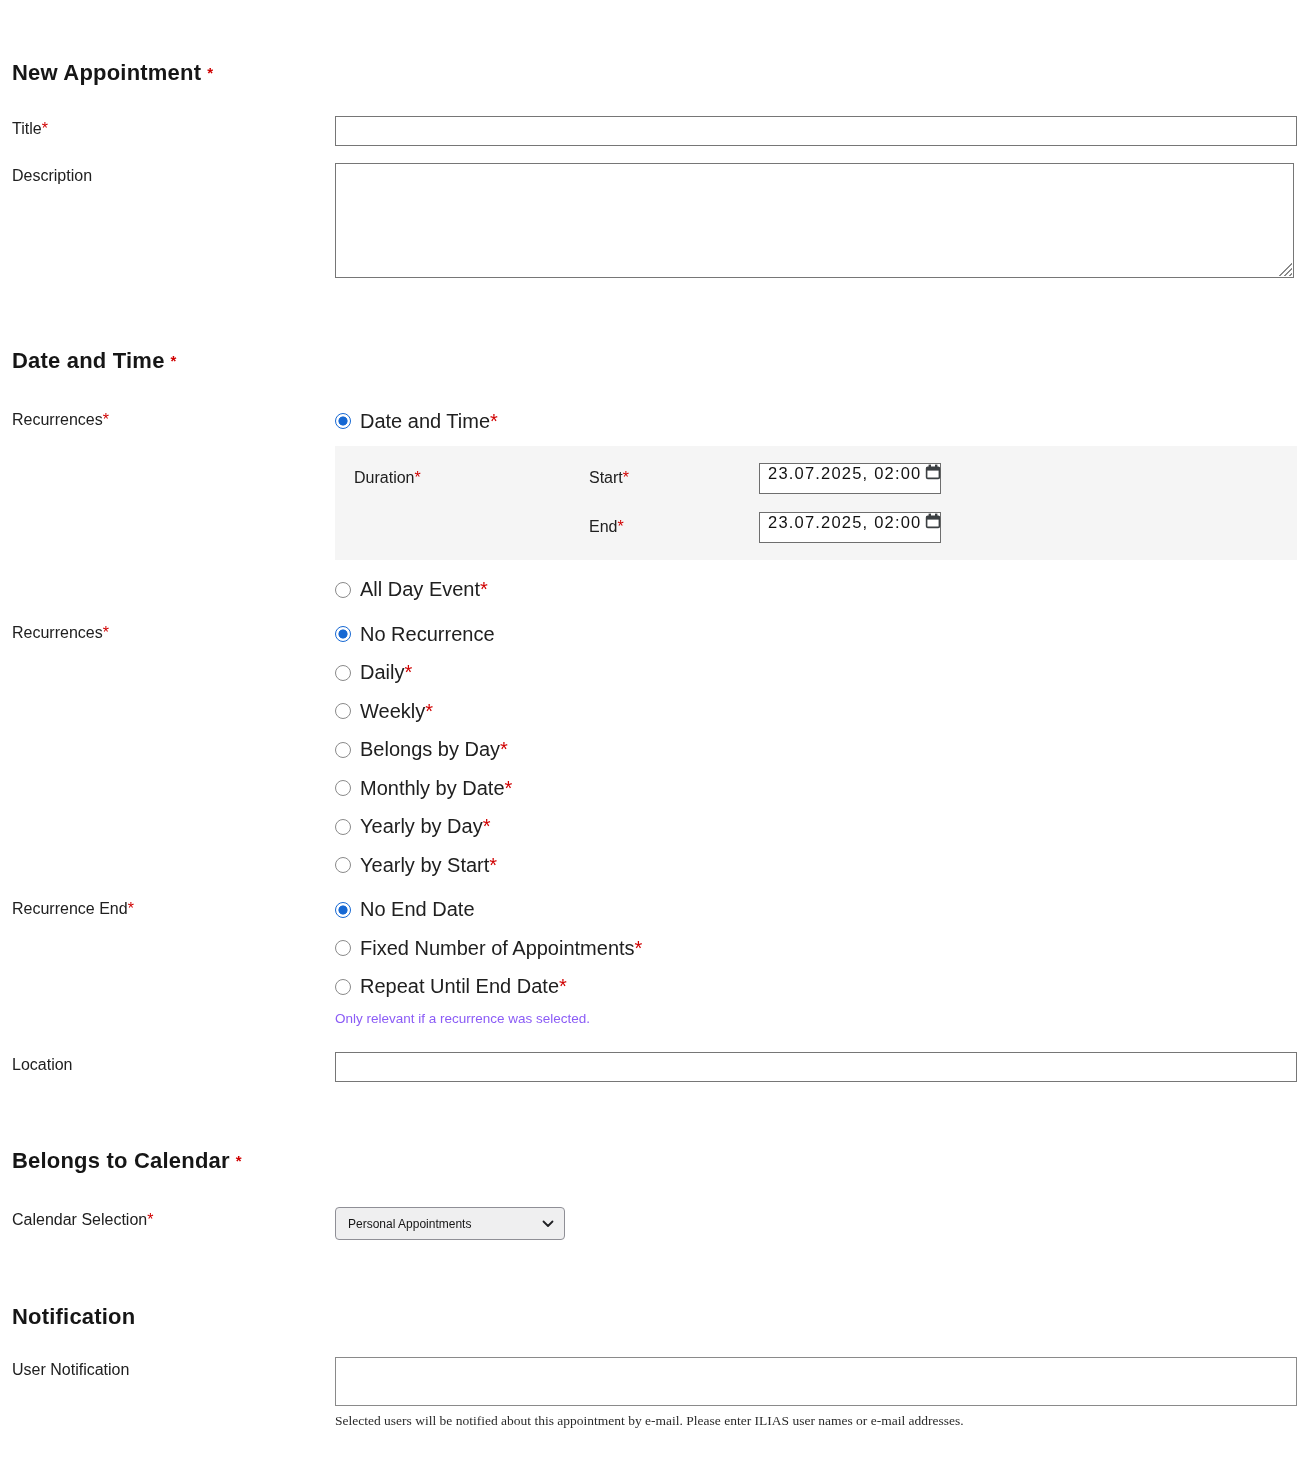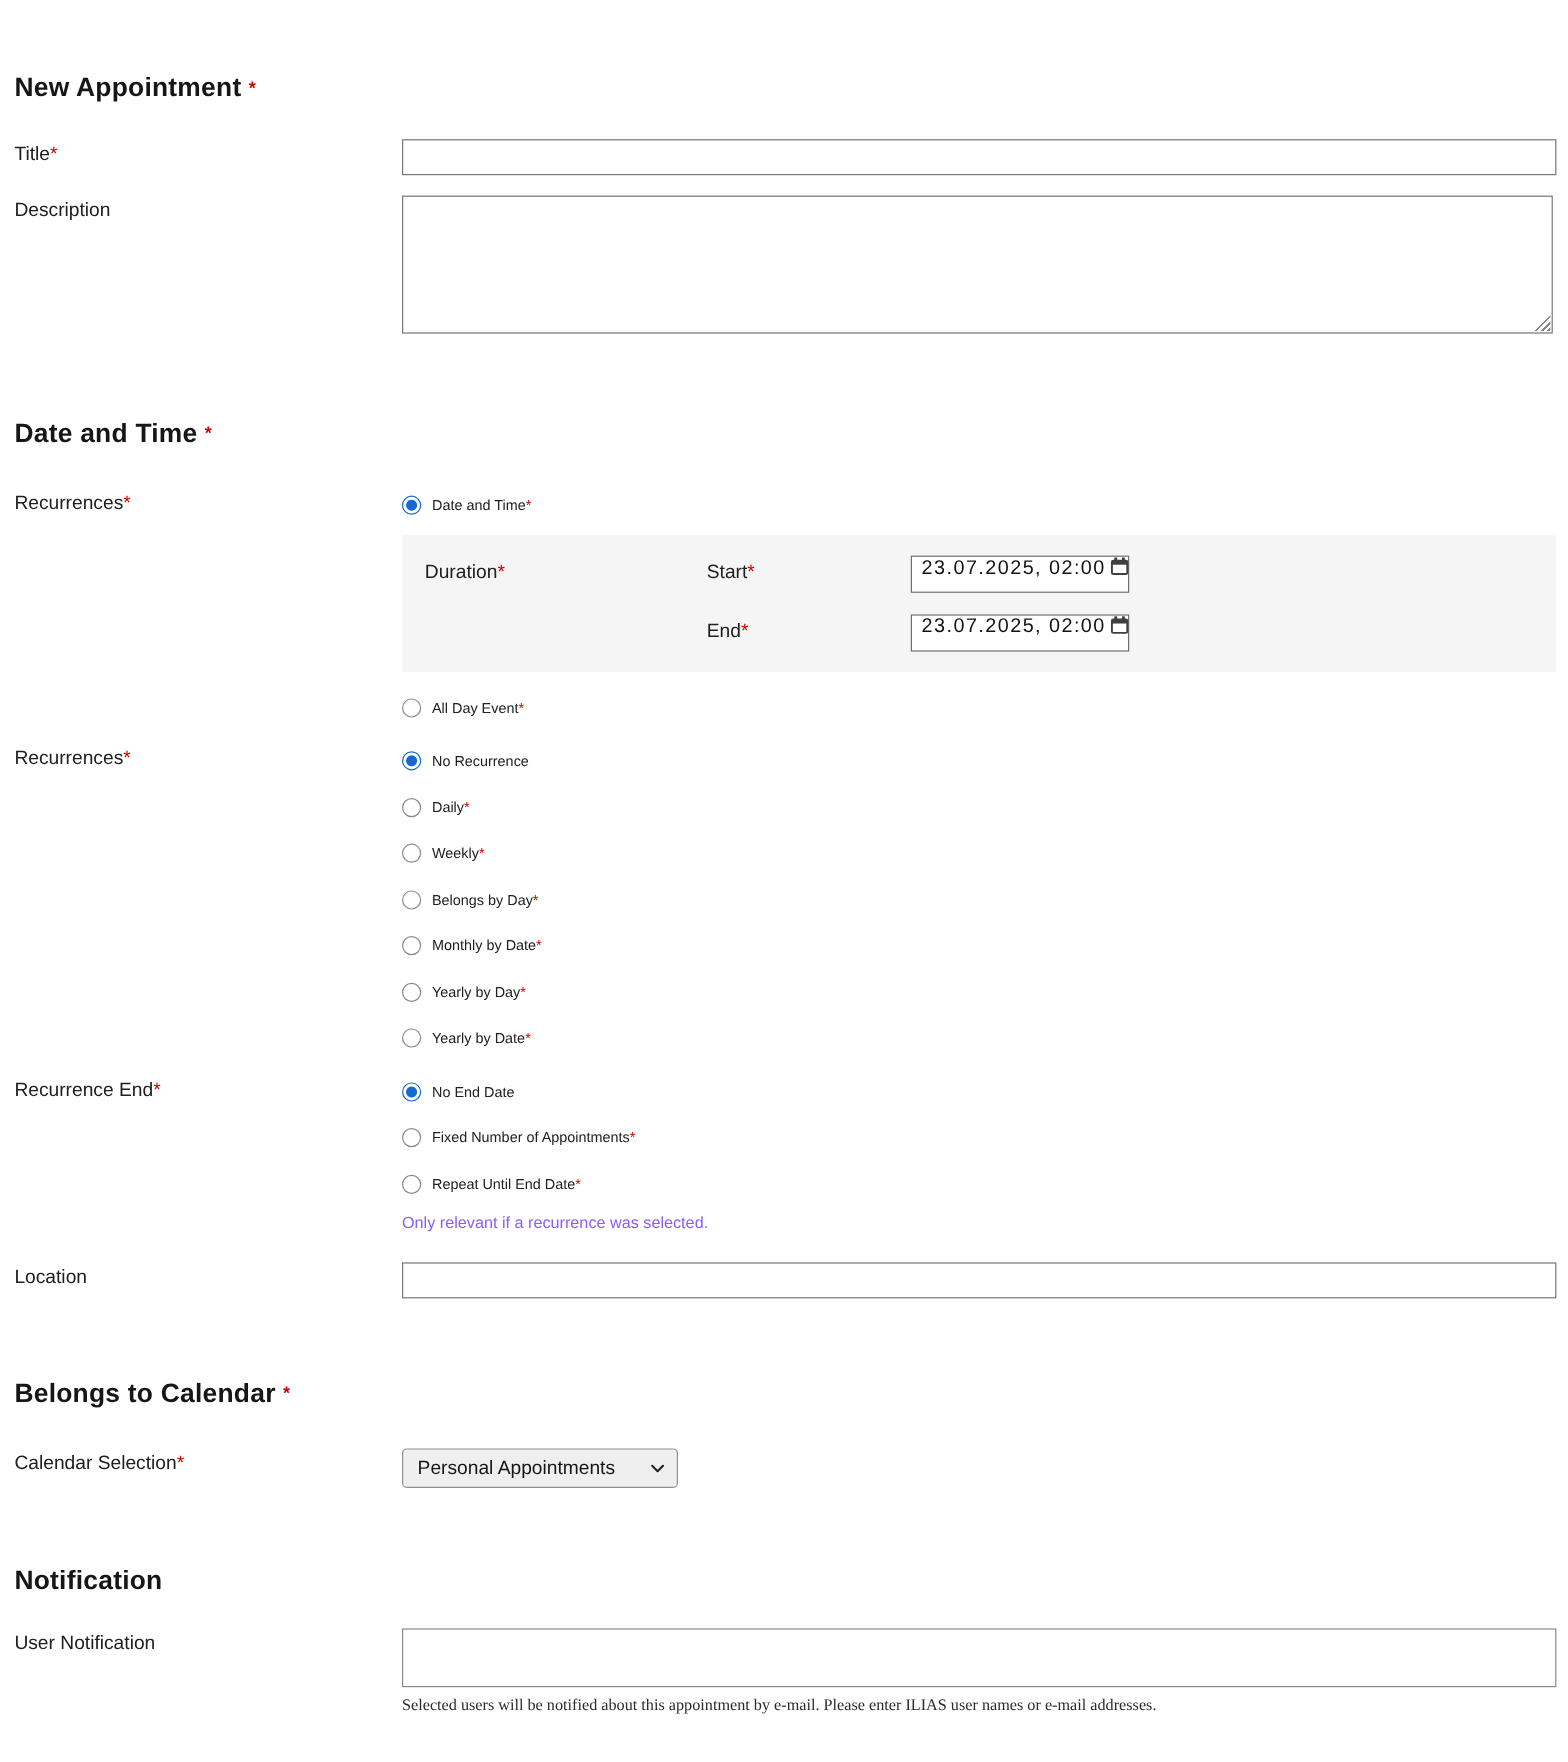--- a/index.html
+++ b/index.html
@@ -61,21 +61,21 @@
 
   .radio-row { display:flex; align-items:center; min-height:28px; margin-bottom:10.5px; cursor:pointer; }
   .radio {
     width:16px; height:16px; border-radius:50%; flex-shrink:0;
     border:1.8px solid #8a8a8a; background:#fff; margin-right:9px;
   }
   .radio.checked {
     border-color:#1668d3;
     background: radial-gradient(circle, #1668d3 0 4.2px, #ffffff 4.9px);
   }
-  .radio-label { font-size:12px; color:#202020; }
+  .radio-label { font-size:20px; color:#202020; }
 
   .duration-panel {
     background:#f5f5f5; margin:3px 0 16px 0; padding:17px 20px 17px 19px;
     display:grid; grid-template-columns:235px 170px 1fr; row-gap:18px; align-items:center;
   }
   .panel-label { font-size:16px; color:#202020; }
   .dt-input {
     width:182px; height:31px; border:1px solid #6e6e6e; background:#fff;
     display:flex; align-items:flex-start; padding:0 8px; cursor:text;
   }
@@ -85,21 +85,21 @@
   }
   .cal-icon { flex-shrink:0; margin-left:4px; display:inline-flex; cursor:pointer; }
 
   .byline { font-size:13.5px; color:#8b5cf6; margin:2px 0 14px 0; }
 
   .select-box {
     display:inline-flex; align-items:center; gap:14px;
     background:#efeff0; border:1px solid #8f8f96; border-radius:4px;
     height:33px; padding:0 10px 0 12px; min-width:230px; cursor:pointer;
   }
-  .select-text { font-size:16px; color:#161616; flex:1; }
+  .select-text { font-size:12px; color:#161616; flex:1; }
 
   input.notif-input {
     width:100%; height:49px; border:1px solid #8a8a8a; background:#fff;
     font-size:16px; padding:2px 8px; font-family:"Liberation Sans",sans-serif; border-radius:0;
   }
   .notif-byline { font-size:13.5px; color:#2b2b2b; margin-top:7px;font-family:Liberation Serif, serif; }
 </style>
 </head>
 <body>
 
@@ -200,21 +200,21 @@
       <div class="radio-row">
         <span class="radio"></span>
         <span class="radio-label"><span>Monthly by Date</span><span class="req">*</span></span>
       </div>
       <div class="radio-row">
         <span class="radio"></span>
         <span class="radio-label"><span>Yearly by Day</span><span class="req">*</span></span>
       </div>
       <div class="radio-row">
         <span class="radio"></span>
-        <span class="radio-label"><span>Yearly by Date</span><span class="req">*</span></span>
+        <span class="radio-label"><span>Yearly by Start</span><span class="req">*</span></span>
       </div>
 
     </div>
   </div>
 
   <div class="form-row row-recend">
     <div class="form-label"><span>Recurrence End</span><span class="req">*</span></div>
     <div class="form-control">
 
       <div class="radio-row">

